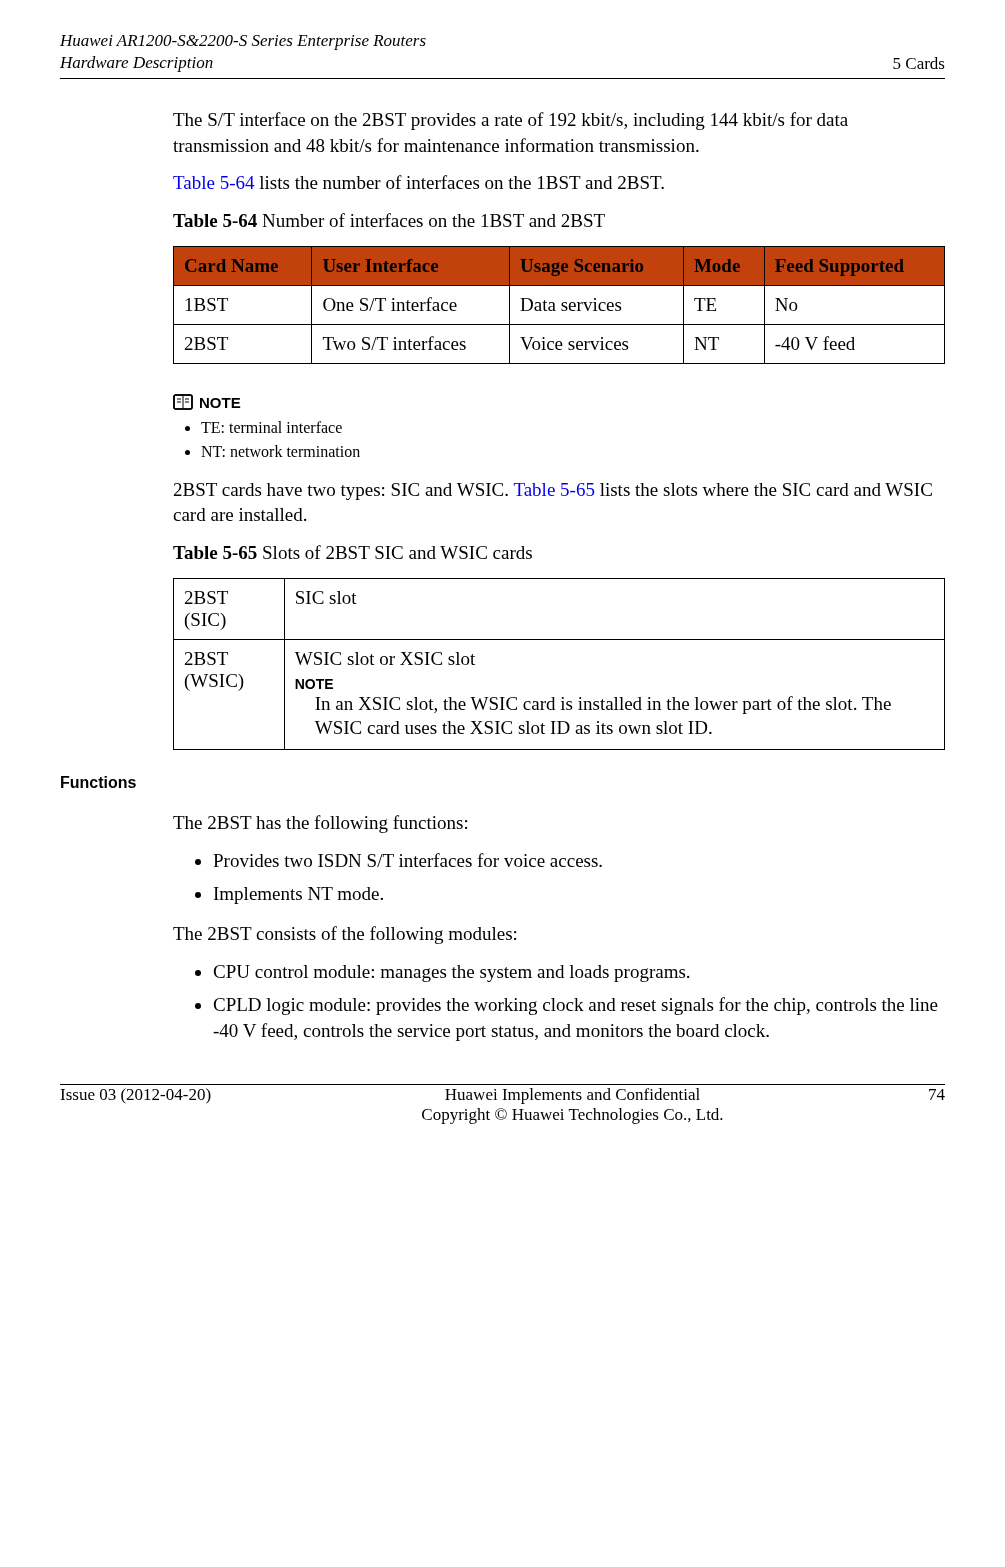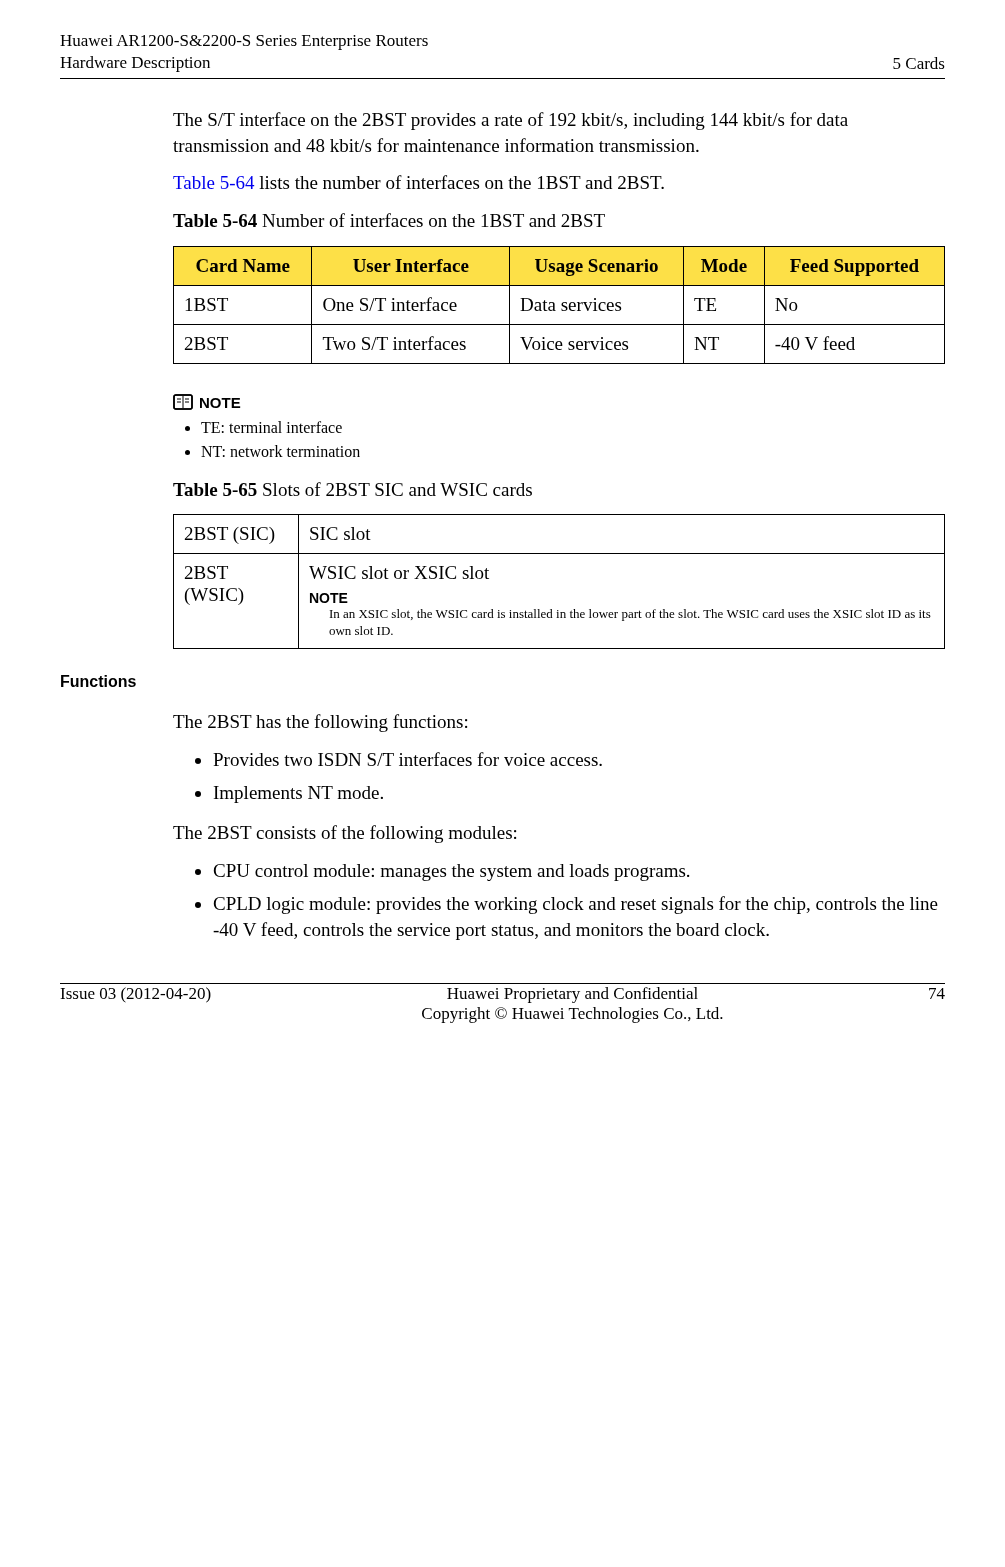--- a/index.html
+++ b/index.html
@@ -15,21 +15,21 @@
     padding: 30px 60px 30px 60px;
   }
   .header {
     display: flex;
     justify-content: space-between;
     font-size: 17px;
     border-bottom: 1px solid #000;
     padding-bottom: 4px;
     margin-bottom: 28px;
   }
-  .header-left { line-height: 1.3; }
+  .header-left { line-height: 1.3; font-style: italic; }
   .header-right { align-self: flex-end; }
   .content {
     margin-left: 113px;
     margin-right: 0;
   }
   .content p { margin: 0 0 12px 0; line-height: 1.35; }
   .bluelink { color: #0000ee; }
   .table-caption { margin-top: 24px; margin-bottom: 6px; }
   .table-caption b { font-weight: bold; }
   table.data {
@@ -38,23 +38,22 @@
     margin-bottom: 20px;
   }
   table.data th, table.data td {
     border: 1.5px solid #000;
     padding: 8px 10px;
     vertical-align: top;
     text-align: left;
     font-weight: normal;
   }
   table.data th {
-    background: #fde047;
-    font-weight: bold;
-    text-align: center;
+    background: #c2410c;
+    font-weight: bold;
   }
   .noteblock {
     margin-top: 30px;
     margin-bottom: 16px;
   }
   .notehead {
     display: flex;
     align-items: center;
     gap: 6px;
     margin-bottom: 8px;
@@ -72,21 +71,21 @@
     font-size: 16px;
     margin-top: 6px;
   }
   .subnote-head {
     font-family: Arial, sans-serif;
     font-weight: bold;
     font-size: 14px;
   }
   .subnote-body {
     margin-left: 20px;
-    font-size: 13px;
+    font-size: 19px;
     line-height: 1.3;
   }
   h2.section1 {
     font-family: Arial, sans-serif;
     font-size: 22px;
     font-weight: bold;
     margin: 46px 0 28px 0;
   }
   h3.section2 {
     font-family: Arial, sans-serif;
@@ -172,20 +171,23 @@
           </svg>
         </span>
         <span class="notelabel">NOTE</span>
       </div>
       <ul class="noteul">
         <li>TE: terminal interface</li>
         <li>NT: network termination</li>
       </ul>
     </div>
 
+    <p>
+      <span>2BST cards have two types: SIC and WSIC. </span><span class="bluelink">Table 5-65</span><span> lists the slots where the SIC card and WSIC card are installed.</span>
+    </p>
 
     <p class="table-caption">
       <b>Table 5-65</b><span> Slots of 2BST SIC and WSIC cards</span>
     </p>
     <table class="data">
       <tbody>
       <tr>
         <td>2BST (SIC)</td>
         <td>SIC slot</td>
       </tr>
@@ -214,18 +216,18 @@
     <p>The 2BST consists of the following modules:</p>
     <ul class="mainlist">
       <li>CPU control module: manages the system and loads programs.</li>
       <li>CPLD logic module: provides the working clock and reset signals for the chip, controls the line -40 V feed, controls the service port status, and monitors the board clock.</li>
     </ul>
   </div>
 
   <div class="footer">
     <div class="footer-left">Issue 03 (2012-04-20)</div>
     <div class="footer-center">
-      <div>Huawei Proprietary and Confidential</div>
+      <div>Huawei Implements and Confidential</div>
       <div>Copyright © Huawei Technologies Co., Ltd.</div>
     </div>
     <div class="footer-right">74</div>
   </div>
 </div>
 
 </body></html>

